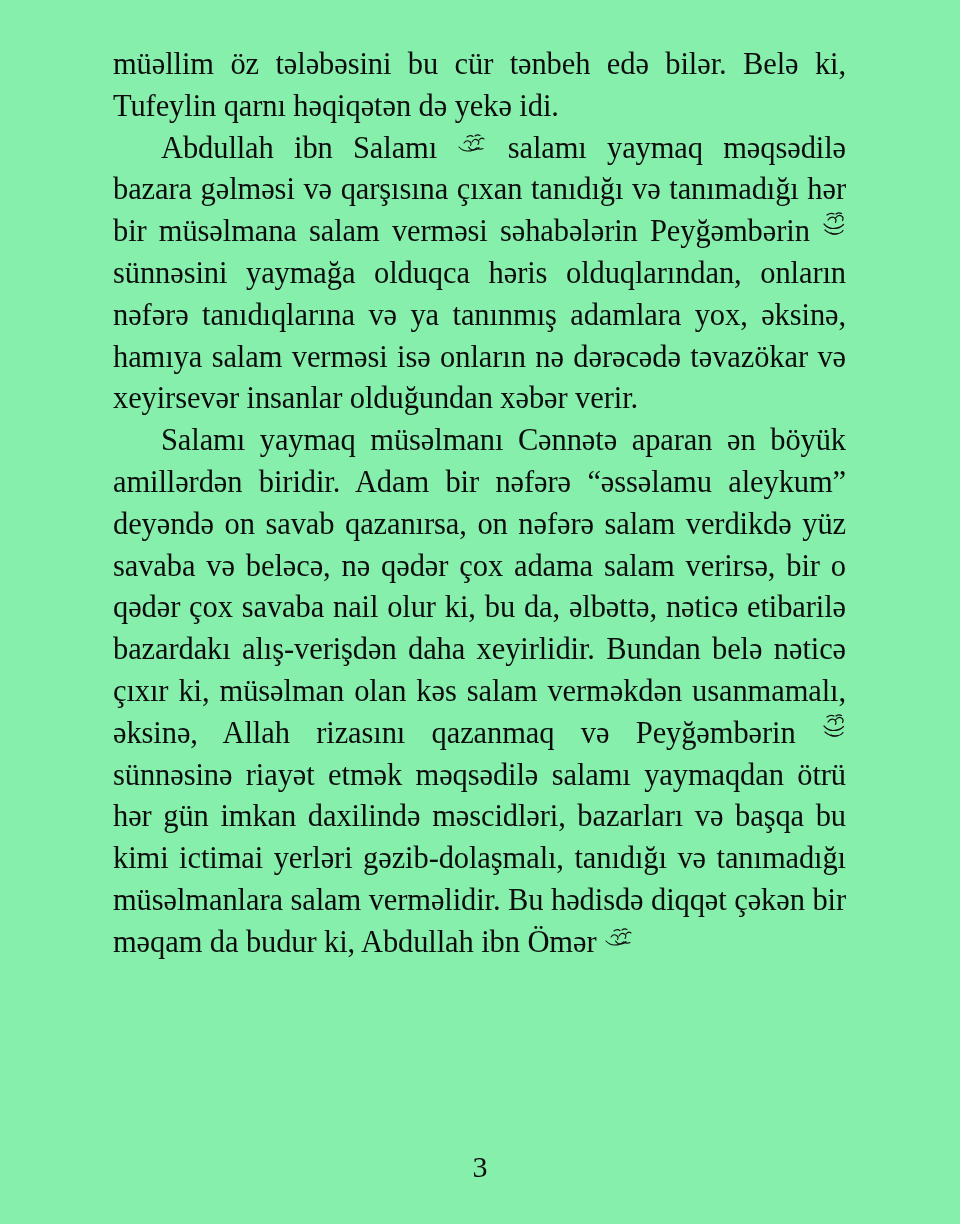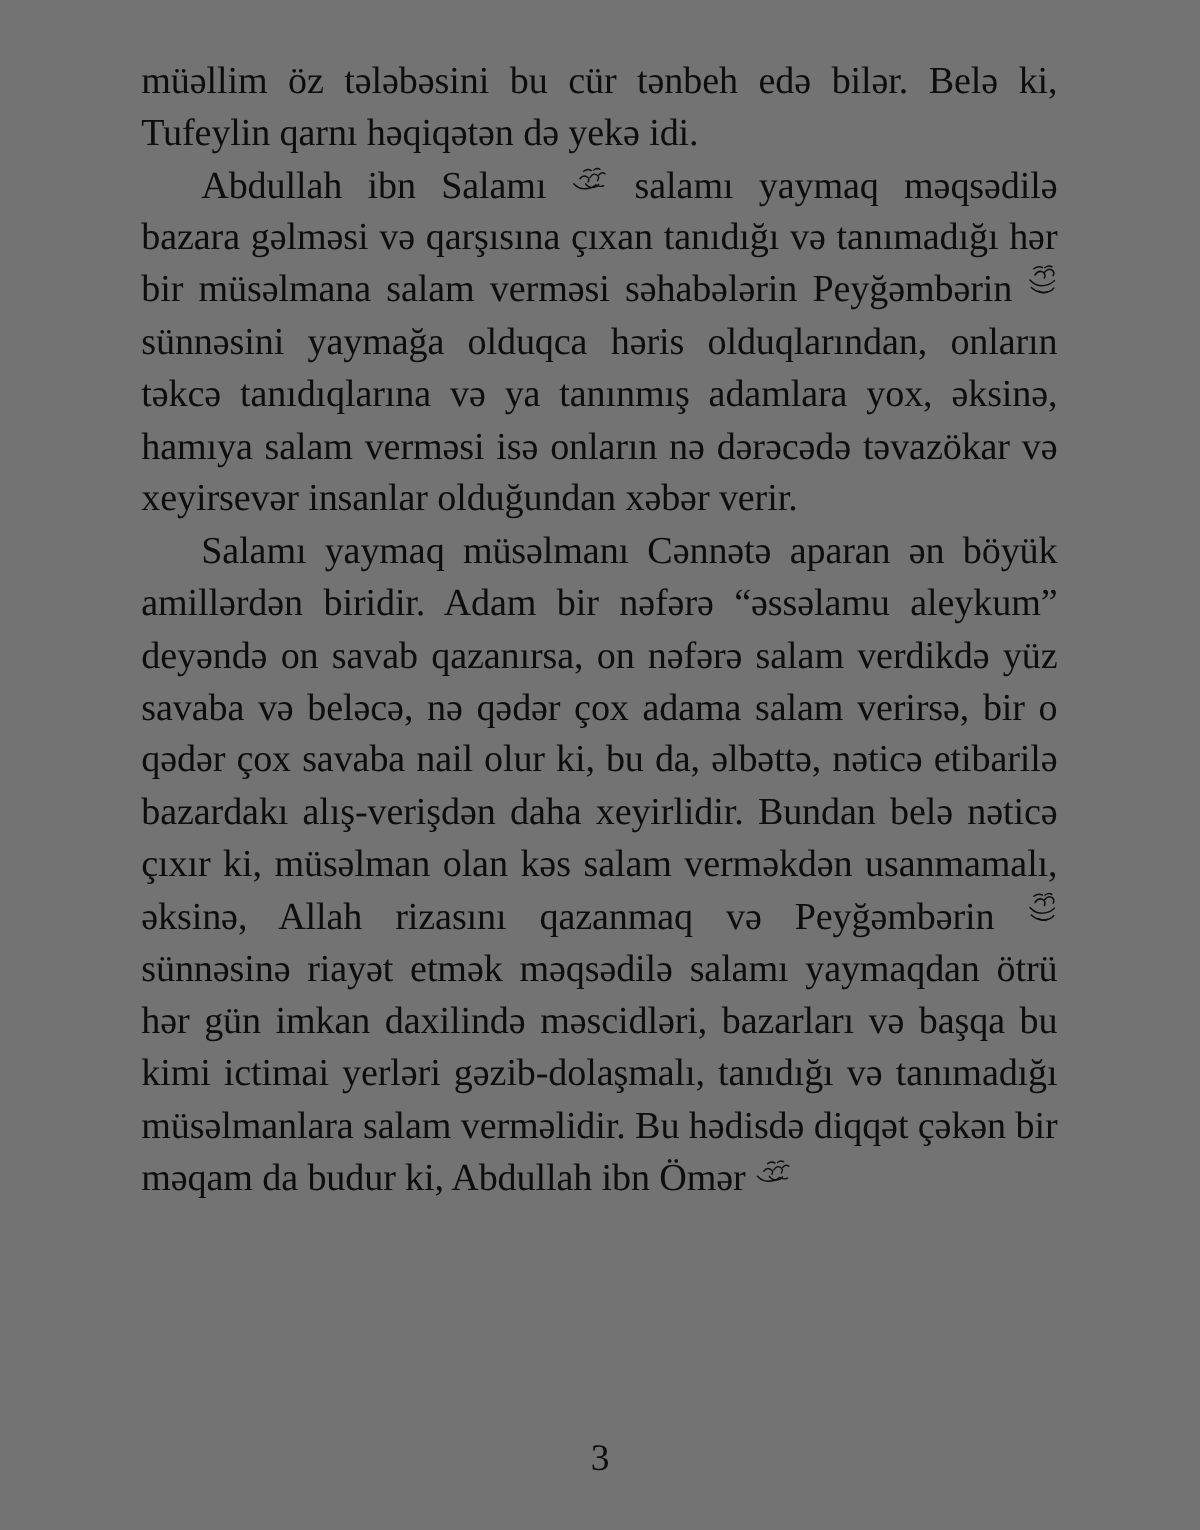--- a/index.html
+++ b/index.html
@@ -12,21 +12,21 @@
     width: 960px;
     height: 1224px;
     position: relative;
     font-family: "Liberation Serif", "DejaVu Serif", serif;
     color: #0d0d0d;
     overflow: hidden;
   }
   .page {
     position: absolute;
     inset: 0;
-    background: #737373;
+    background: #86efac;
   }
   .text-block {
     position: absolute;
     left: 113px;
     top: 44px;
     width: 733px;
   }
   .para {
     margin: 0;
     text-align: justify;
@@ -91,21 +91,21 @@
           </svg></span><span> salamı yaymaq məqsədilə bazara gəlməsi və qarşısına çıxan tanıdığı və tanımadığı hər bir müsəlmana salam verməsi səhabələrin Peyğəmbərin </span><span class="honorific"><svg width="24" height="26" viewBox="0 0 48 52" aria-hidden="true">
             <g fill="none" stroke="#0d0d0d" stroke-width="2.4" stroke-linecap="round">
               <path d="M4 26 q8 9 18 9 q14 0 21 -8"></path>
               <path d="M6 38 q9 8 19 8 q12 0 17 -7"></path>
               <path d="M12 18 q5 -8 12 -5 q6 3 3 10"></path>
               <path d="M27 14 q6 -8 12 -4 q5 3 2 9"></path>
               <path d="M10 8 q7 -5 14 -2"></path>
               <path d="M28 6 q6 -4 11 -1"></path>
               <path d="M18 44 q7 4 14 1"></path>
             </g>
-          </svg></span><span> sünnəsini yaymağa olduqca həris olduqlarından, onların təkcə tanıdıqlarına və ya tanınmış adamlara yox, əksinə, hamıya salam verməsi isə onların nə dərəcədə təvazökar və xeyirsevər insanlar olduğundan xəbər verir.</span>
+          </svg></span><span> sünnəsini yaymağa olduqca həris olduqlarından, onların nəfərə tanıdıqlarına və ya tanınmış adamlara yox, əksinə, hamıya salam verməsi isə onların nə dərəcədə təvazökar və xeyirsevər insanlar olduğundan xəbər verir.</span>
     </p>
 
     <p class="para indent">
       <span>Salamı yaymaq müsəlmanı Cənnətə aparan ən böyük amillərdən biridir. Adam bir nəfərə “əssəlamu aleykum” deyəndə on savab qazanırsa, on nəfərə salam verdikdə yüz savaba və beləcə, nə qədər çox adama salam verirsə, bir o qədər çox savaba nail olur ki, bu da, əlbəttə, nəticə etibarilə bazardakı alış-verişdən daha xeyirlidir. Bundan belə nəticə çıxır ki, müsəlman olan kəs salam verməkdən usanmamalı, əksinə, Allah rizasını qazanmaq və Peyğəmbərin </span><span class="honorific"><svg width="24" height="26" viewBox="0 0 48 52" aria-hidden="true">
             <g fill="none" stroke="#0d0d0d" stroke-width="2.4" stroke-linecap="round">
               <path d="M4 26 q8 9 18 9 q14 0 21 -8"></path>
               <path d="M6 38 q9 8 19 8 q12 0 17 -7"></path>
               <path d="M12 18 q5 -8 12 -5 q6 3 3 10"></path>
               <path d="M27 14 q6 -8 12 -4 q5 3 2 9"></path>
               <path d="M10 8 q7 -5 14 -2"></path>

